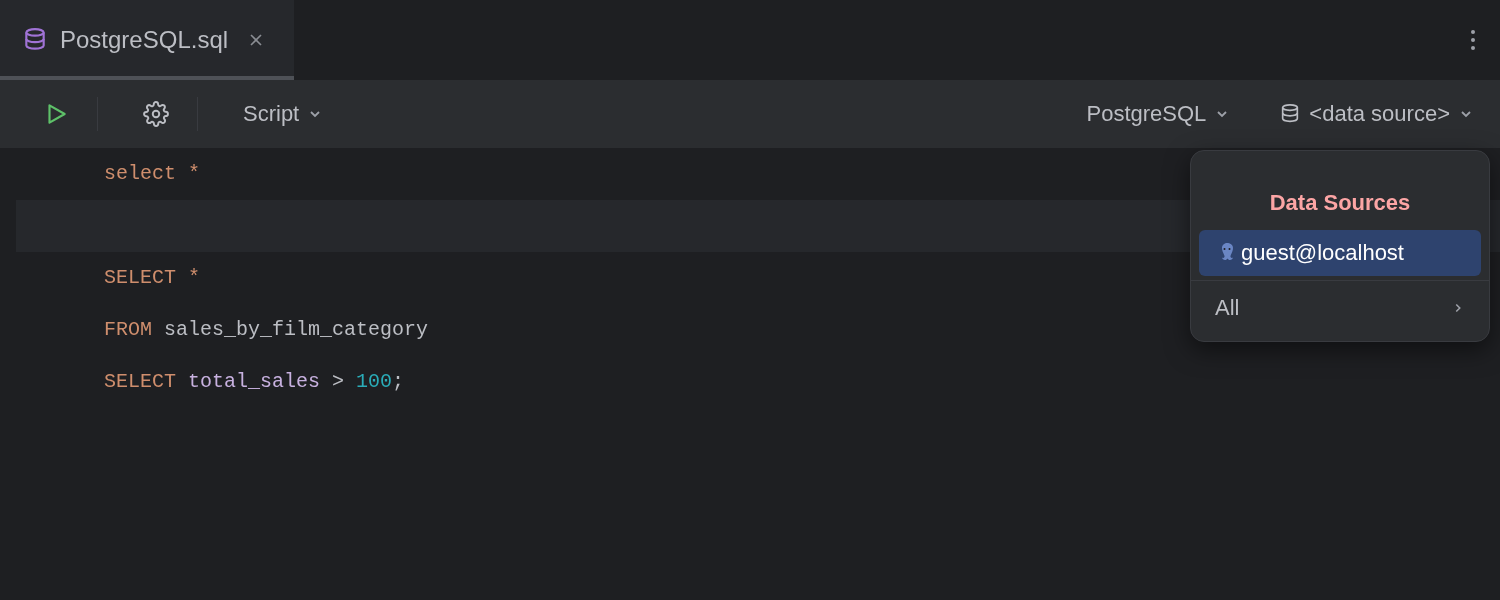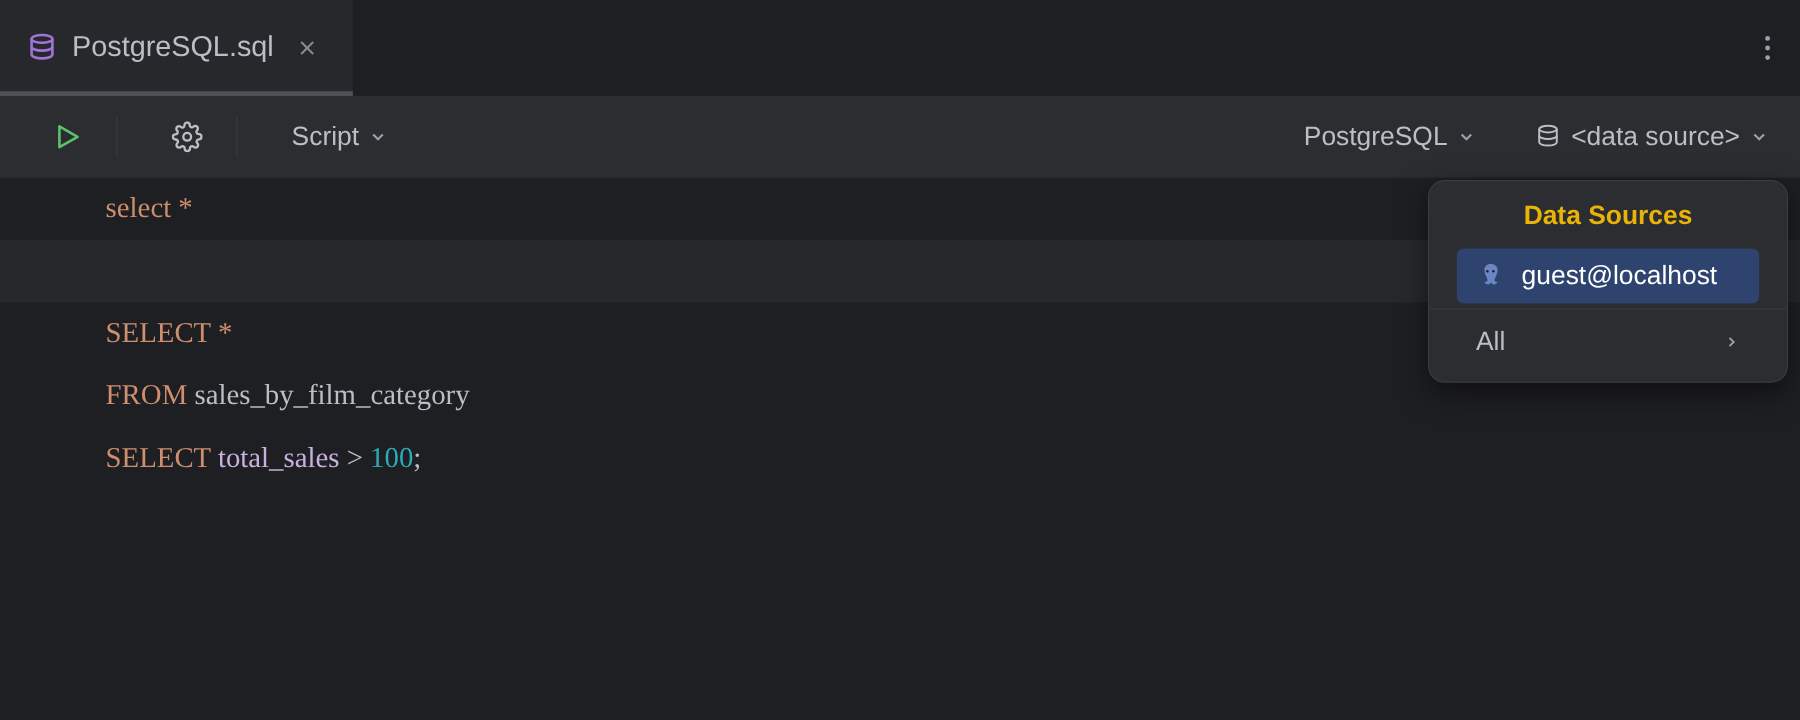--- a/index.html
+++ b/index.html
@@ -83,23 +83,24 @@
     color: var(--fg);
     font-size: 22px;
     border-radius: 4px;
     margin-left: 17px;
   }
   .chev { display:inline-flex; align-items:center; }
   .spacer { flex: 1; }
   
   .editor {
     position: relative;
-    font-family: Liberation Serif, serif;
-    font-size: 24px;
+    font-family: Liberation Mono, monospace;
+    font-size: 20px;
     line-height: 52px;
+    padding-left: 16px;
   }
   .code-line {
     padding-left: 88px;
     white-space: pre;
     height: 52px;
   }
   .code-line.current {
     background: var(--bg-highlight-line);
   }
   .kw { color: var(--accent-orange); }
@@ -118,28 +119,29 @@
     border-radius: 14px;
     box-shadow: 0 8px 24px rgba(0,0,0,0.5);
     overflow: hidden;
     padding-bottom: 6px;
   }
   .popup-header {
     text-align: center;
     font-weight: 700;
     font-size: 22px;
     padding: 16px 0 10px 0;
-    color: #eab308;
+    color: #fca5a5;
+    margin-top: 23px;
   }
   .popup-item {
     display: flex;
     align-items: center;
-    gap: 14px;
+    gap: 2px;
     padding: 10px 16px;
-    margin: 4px 23px;
+    margin: 4px 8px;
     font-size: 22px;
     border-radius: 6px;
   }
   .popup-item.selected {
     background: var(--popup-selected);
     color: #ffffff;
   }
   .popup-separator {
     height: 1px;
     background: var(--border);

